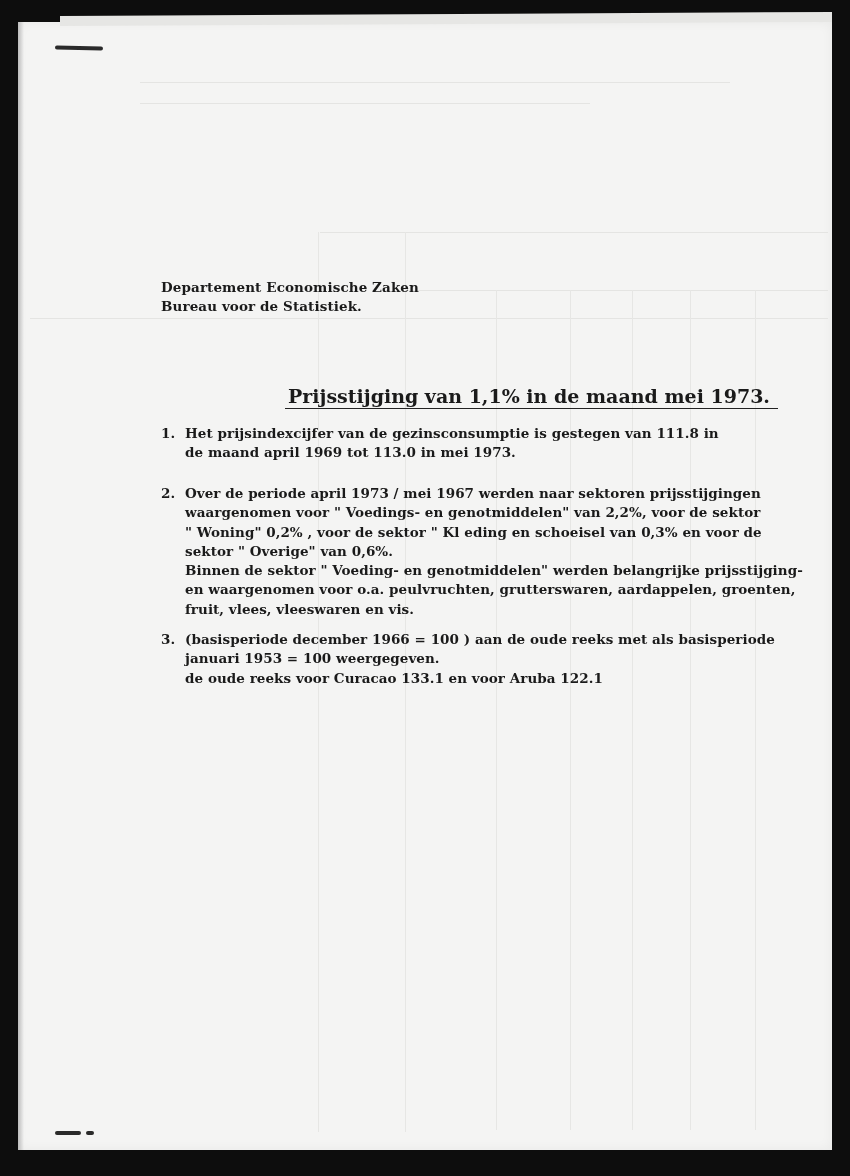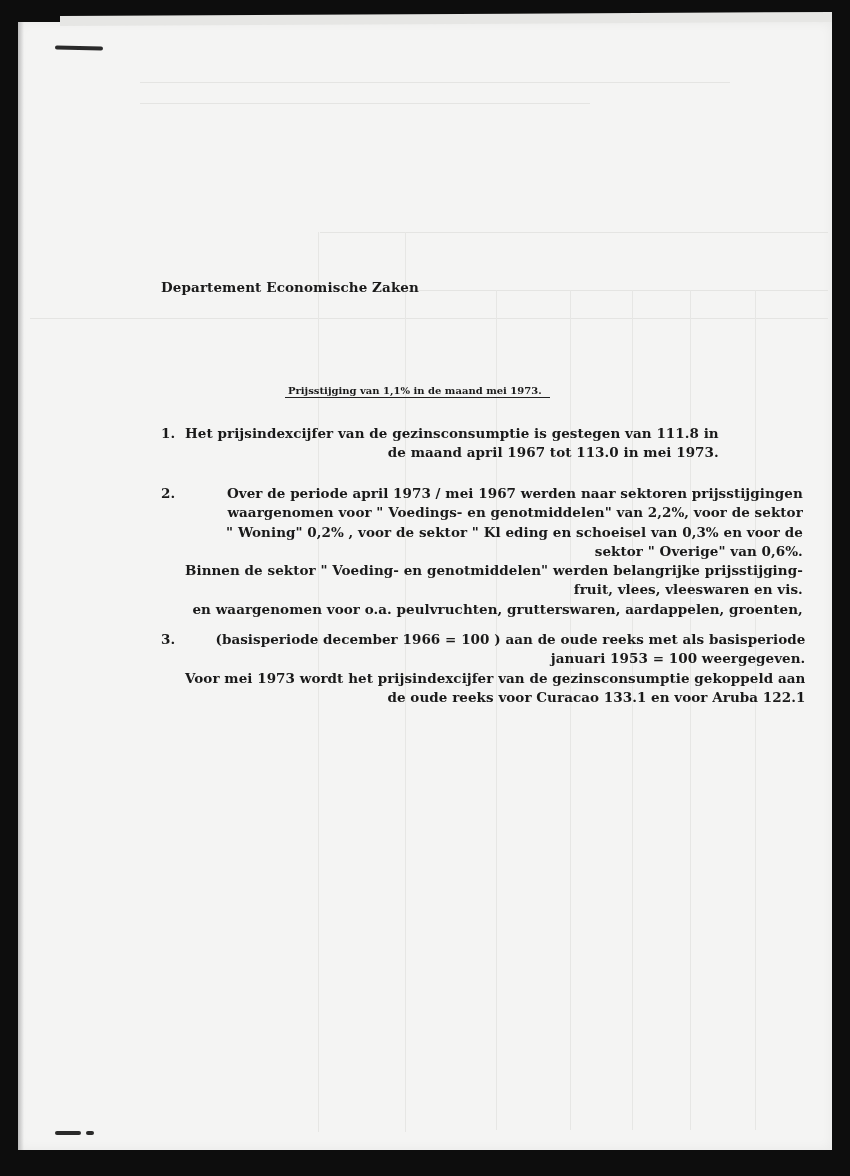--- a/index.html
+++ b/index.html
@@ -25,27 +25,27 @@
   
   .ghost { position:absolute; inset:0; pointer-events:none; color:#e2e2e0; }
   .ghost .vline { position:absolute; width:1px; background:#e6e6e4; }
   .ghost .hline { position:absolute; height:1px; background:#e4e4e2; }
   .ghost .gtext { position:absolute; font-family:"DejaVu Serif", serif; font-size:12px; color:#e0e0de; white-space:nowrap; }
 
   .content { position:absolute; left:0; top:0; width:850px; height:836px; color:#1a1a1a; }
   .dept { position:absolute; left:161px; top:278px; font-size:13.5px; line-height:19px; font-weight:bold; letter-spacing:0.1px; }
   .dept div { white-space:nowrap; }
   .heading {
-    position:absolute; left:285px; top:385px; font-size:10px; font-weight:bold;
+    position:absolute; left:285px; top:385px; font-size:19px; font-weight:bold;
     border-bottom:1.5px solid #222; padding:0 8px 1px 3px; white-space:nowrap;
   }
   .item { position:absolute; left:161px; font-size:13.5px; line-height:19.3px; font-weight:bold; letter-spacing:0.05px; }
   .item .num { position:absolute; left:0; top:0; width:22px; }
   .item .body { margin-left:24px; }
-  .item .line { white-space:nowrap;text-align:right; }
+  .item .line { white-space:nowrap; }
   .item1 { top:424px; }
   .item2 { top:484px; }
   .item3 { top:630px; }
 </style>
 </head>
 <body>
 
 <div class="paper"></div>
 <div class="paper-top-edge"></div>
 <div class="left-shadow"></div>
@@ -65,47 +65,47 @@
   <div class="vline" style="left:570px;top:290px;height:840px;"></div>
   <div class="vline" style="left:632px;top:290px;height:840px;"></div>
   <div class="vline" style="left:690px;top:290px;height:840px;"></div>
   <div class="vline" style="left:755px;top:290px;height:840px;"></div>
   <div class="gtext" style="left:576px;top:213px;">​</div>
 </div>
 
 <div class="content">
   <div class="dept">
     <div>Departement Economische Zaken</div>
+    <div>Bureau voor de Statistiek.</div>
   </div>
 
   <div class="heading">Prijsstijging van 1,1% in de maand mei 1973.</div>
 
   <div class="item item1">
     <span class="num">1.</span>
     <div class="body">
       <div class="line">Het prijsindexcijfer van de gezinsconsumptie is gestegen van 111.8 in</div>
-      <div class="line">de maand april 1967 tot 113.0 in mei 1973.</div>
+      <div class="line">de maand april 1969 tot 113.0 in mei 1973.</div>
     </div>
   </div>
 
   <div class="item item2">
     <span class="num">2.</span>
     <div class="body">
       <div class="line">Over de periode april 1973 / mei 1967 werden naar sektoren prijsstijgingen</div>
       <div class="line">waargenomen voor " Voedings- en genotmiddelen" van 2,2%, voor de sektor</div>
       <div class="line">" Woning" 0,2% , voor de sektor " Kl eding en schoeisel van 0,3% en voor de</div>
       <div class="line">sektor " Overige" van 0,6%.</div>
       <div class="line">Binnen de sektor " Voeding- en genotmiddelen" werden belangrijke prijsstijging-</div>
+      <div class="line">en waargenomen voor o.a. peulvruchten, grutterswaren, aardappelen, groenten,</div>
       <div class="line">fruit, vlees, vleeswaren en vis.</div>
-      <div class="line">en waargenomen voor o.a. peulvruchten, grutterswaren, aardappelen, groenten,</div>
     </div>
   </div>
 
   <div class="item item3">
     <span class="num">3.</span>
     <div class="body">
       <div class="line">(basisperiode december 1966 = 100 ) aan de oude reeks met als basisperiode</div>
       <div class="line">januari 1953 = 100 weergegeven.</div>
-      <div class="line">Voor mei 1973 wordt het prijsindexcijfer van de gezinsconsumptie gekoppeld aan</div>
       <div class="line">de oude reeks voor Curacao 133.1 en voor Aruba 122.1</div>
     </div>
   </div>
 </div>
 
 </body></html>

